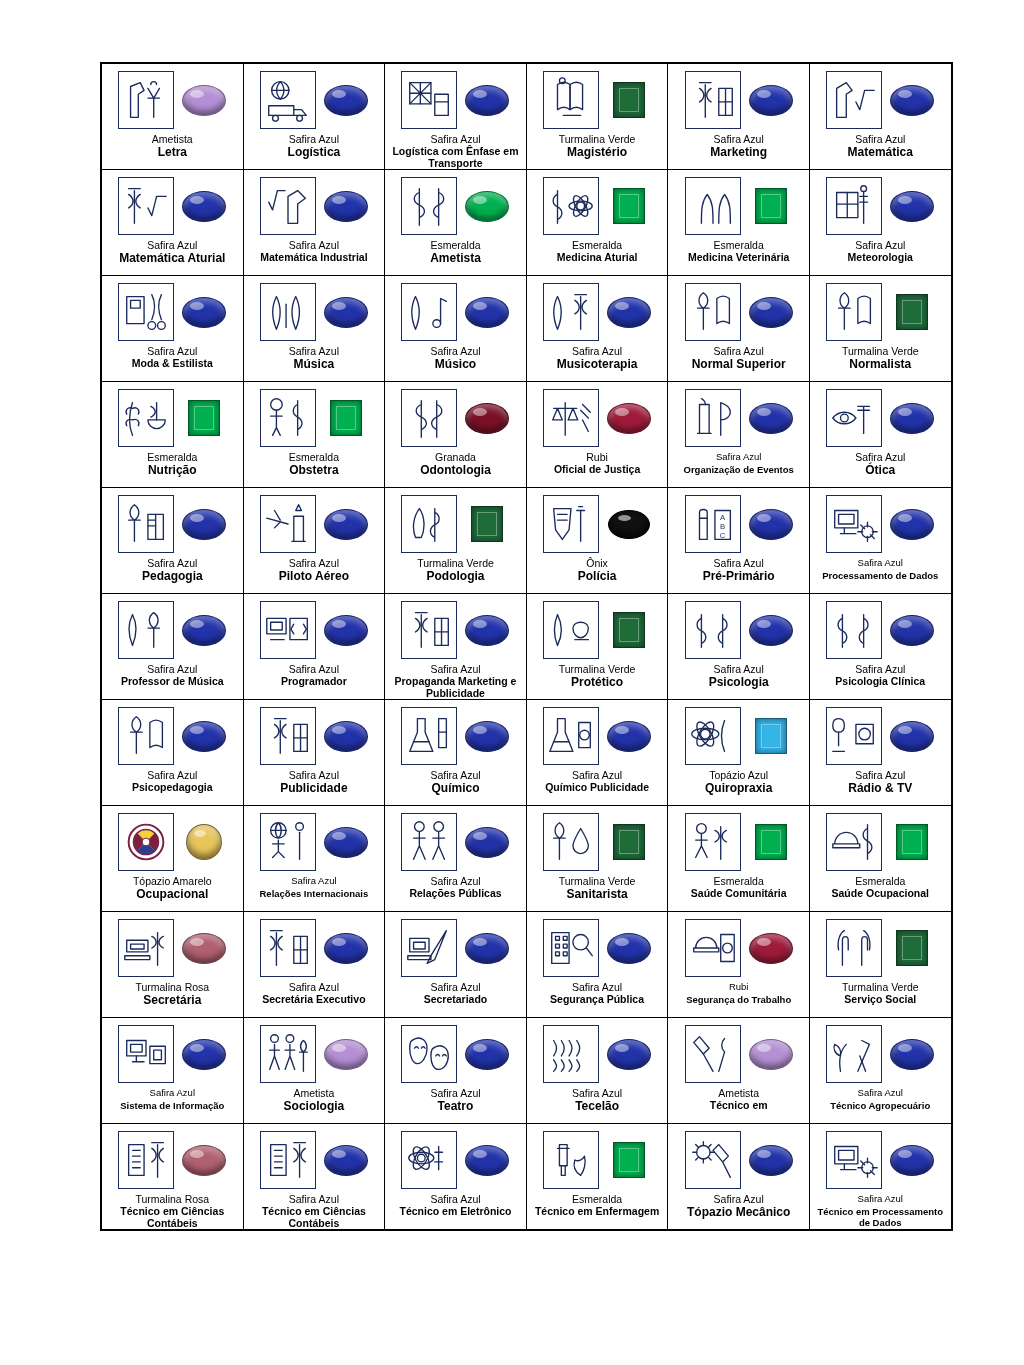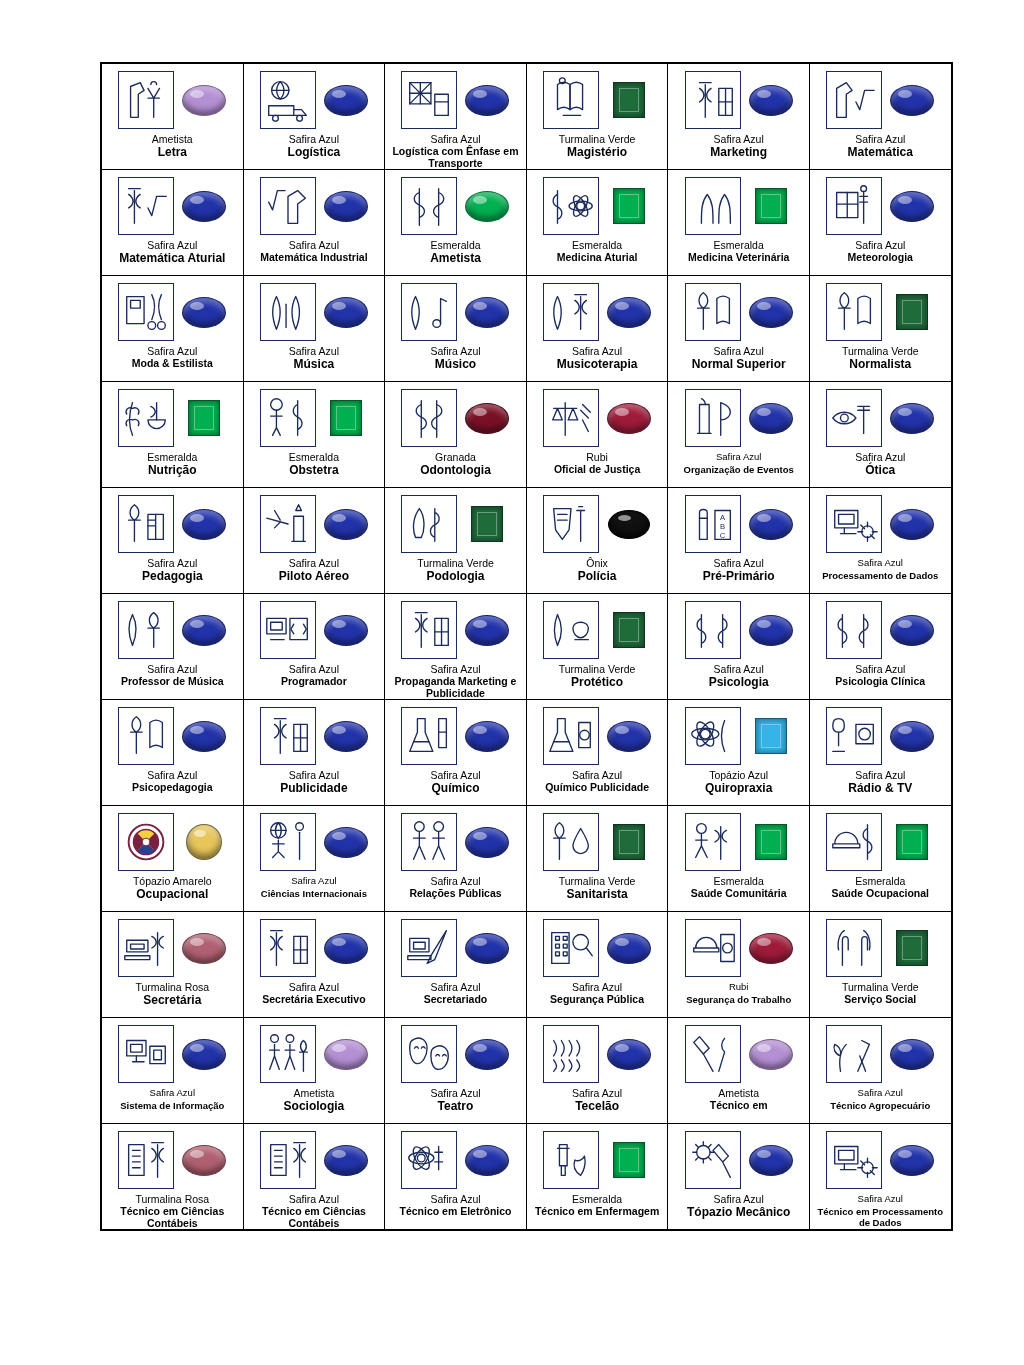--- a/index.html
+++ b/index.html
@@ -934,21 +934,21 @@
                     <path class="ink" d="M18 26v12M12 44l6-6 6 6M12 30h12"></path>
                     <path class="ink" d="M40 46V18"></path>
                     <circle class="ink" cx="40" cy="12" r="4"></circle>
                   </svg>
                 </span>
                 <span class="gem">
                   <span class="oval" style="background:#2233aa"></span>
                 </span>
               </div>
               <div class="gemname xs">Safira Azul</div>
-              <div class="course xs">Ciências Internacionais</div>
+              <div class="course xs">Relações Internacionais</div>
             </div>
           </td>
           <td>
             <div class="cell">
               <div class="row-icons">
                 <span class="sym">
                   <svg viewBox="0 0 56 56" width="54" height="56">
                     <circle class="ink" cx="18" cy="12" r="5"></circle>
                     <path class="ink" d="M18 18v14M12 24h12M12 46l6-14M24 46l-6-14"></path>
                     <circle class="ink" cx="38" cy="12" r="5"></circle>

